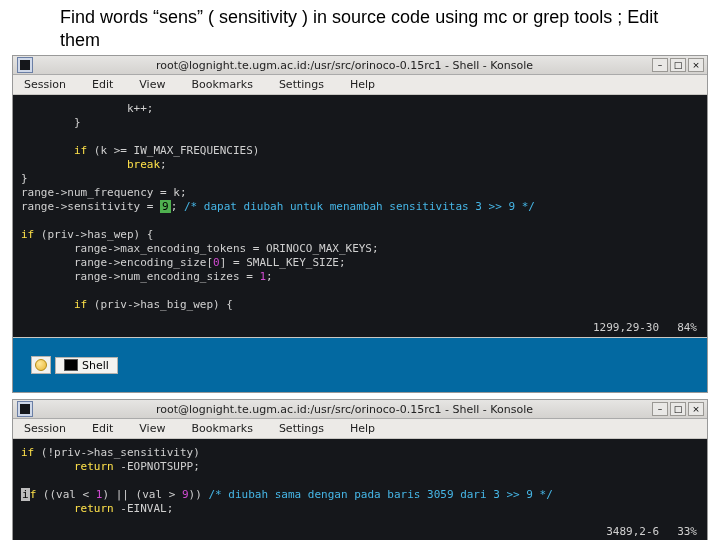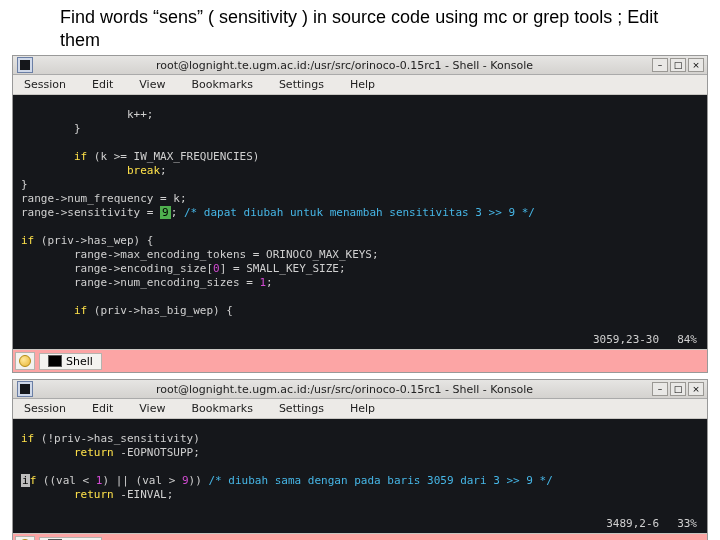--- a/index.html
+++ b/index.html
@@ -7,28 +7,28 @@
   .konsole-wrap { margin: 0 12px 6px 12px; border-radius: 12px; }
   .konsole { border: 1px solid #999; background: #eae9e7; font-family: "DejaVu Sans", Arial, sans-serif; font-size: 11px; }
   .titlebar { display: flex; align-items: center; background: linear-gradient(#e6e5e3,#d4d2cf); border-bottom: 1px solid #aaa; height: 18px; }
   .titlebar .ticon { width: 14px; height: 14px; margin: 0 4px; background: #cfd8e8; border: 1px solid #6b7fa5; position: relative; }
   .titlebar .ticon::after { content:""; position:absolute; left:2px; top:2px; right:2px; bottom:2px; background:#15171b; }
   .titlebar .tlabel { flex: 1; text-align: center; color: #222; font-size: 11px; white-space: nowrap; overflow: hidden; }
   .winbtns { display: flex; gap: 2px; margin-right: 3px; }
   .winbtn { width: 14px; height: 12px; background: #e9e8e6; border: 1px solid #9a9894; display: flex; align-items: center; justify-content: center; font-size: 9px; line-height: 1; cursor: default; }
   .menubar { display: flex; gap: 16px; padding: 2px 6px; background: #eceae7; border-bottom: 1px solid #c9c7c3; font-size: 11px; color: #222; }
   .menubar span { padding: 1px 5px; }
-  .term { background: #15171b; color: #d0d0d0; font-family: "DejaVu Sans Mono","Courier New",monospace; font-size: 11px; line-height: 14px; padding: 13px 8px; white-space: pre; position: relative; overflow: hidden; }
+  .term { background: #15171b; color: #d0d0d0; font-family: "DejaVu Sans Mono","Courier New",monospace; font-size: 11px; line-height: 14px; padding: 7px 8px; white-space: pre; position: relative; overflow: hidden; }
   .kw   { color: #ffe24a; }   
   .lit  { color: #d24bd2; }   
   .cmt  { color: #46b6e6; }   
   .hi   { background: #bdbdbd; color: #000; padding: 0 1px; }
   .curs { background: #4fb04f; color:#000; padding: 0 2px; }
   .statusline { display: flex; justify-content: flex-end; gap: 18px; color: #d0d0d0; font-family: "DejaVu Sans Mono",monospace; font-size: 11px; background:#15171b; padding: 2px 10px 3px 0; }
-  .tabstrip { display: flex; align-items: center; background: #fca5a5; border-top: 1px solid #c9c7c3; padding: 2px; gap: 4px; }
+  .tabstrip { display: flex; align-items: center; background: #0369a1; border-top: 1px solid #c9c7c3; padding: 18px; gap: 4px; }
   .strip-btn { width: 18px; height: 16px; background: #f3f2ef; border: 1px solid #b5b3ae; display:flex; align-items:center; justify-content:center; position:relative; }
   .strip-btn .face { width:10px; height:10px; border-radius:50%; background: radial-gradient(circle at 35% 35%, #ffe89a, #e8b534); border:1px solid #b48a12; }
   .tab { display: flex; align-items: center; gap: 4px; padding: 1px 8px; background: #f4f3f0; border: 1px solid #b5b3ae; font-size: 11px; }
   .tab .tabicon { width:12px; height:10px; background:#000; border:1px solid #555; }
 </style>
 </head>
 <body>
 
 <div class="slide-title">Find words  “sens” ( sensitivity ) in source code using mc or grep tools ; Edit them</div>
 
@@ -60,21 +60,21 @@
 <span>range-&gt;num_frequency = k;</span>
 <span><span>range-&gt;sensitivity = </span><span class="curs">9</span><span>; </span><span class="cmt">/* dapat diubah untuk menambah sensitivitas 3 &gt;&gt; 9 */</span></span>
 <span></span>
 <span><span class="kw">if</span><span> (priv-&gt;has_wep) {</span></span>
 <span>        range-&gt;max_encoding_tokens = ORINOCO_MAX_KEYS;</span>
 <span><span>        range-&gt;encoding_size[</span><span class="lit">0</span><span>] = SMALL_KEY_SIZE;</span></span>
 <span><span>        range-&gt;num_encoding_sizes = </span><span class="lit">1</span><span>;</span></span>
 <span></span>
 <span><span>        </span><span class="kw">if</span><span> (priv-&gt;has_big_wep) {</span></span></div>
   <div class="statusline">
-    <span>3059,23-30</span>
+    <span>1299,29-30</span>
     <span>84%</span>
   </div>
   <div class="tabstrip">
     <div class="strip-btn">
           <div class="face"></div>
         </div>
     <div class="tab">
       <div class="tabicon"></div>
       <span>Shell</span>
     </div>

